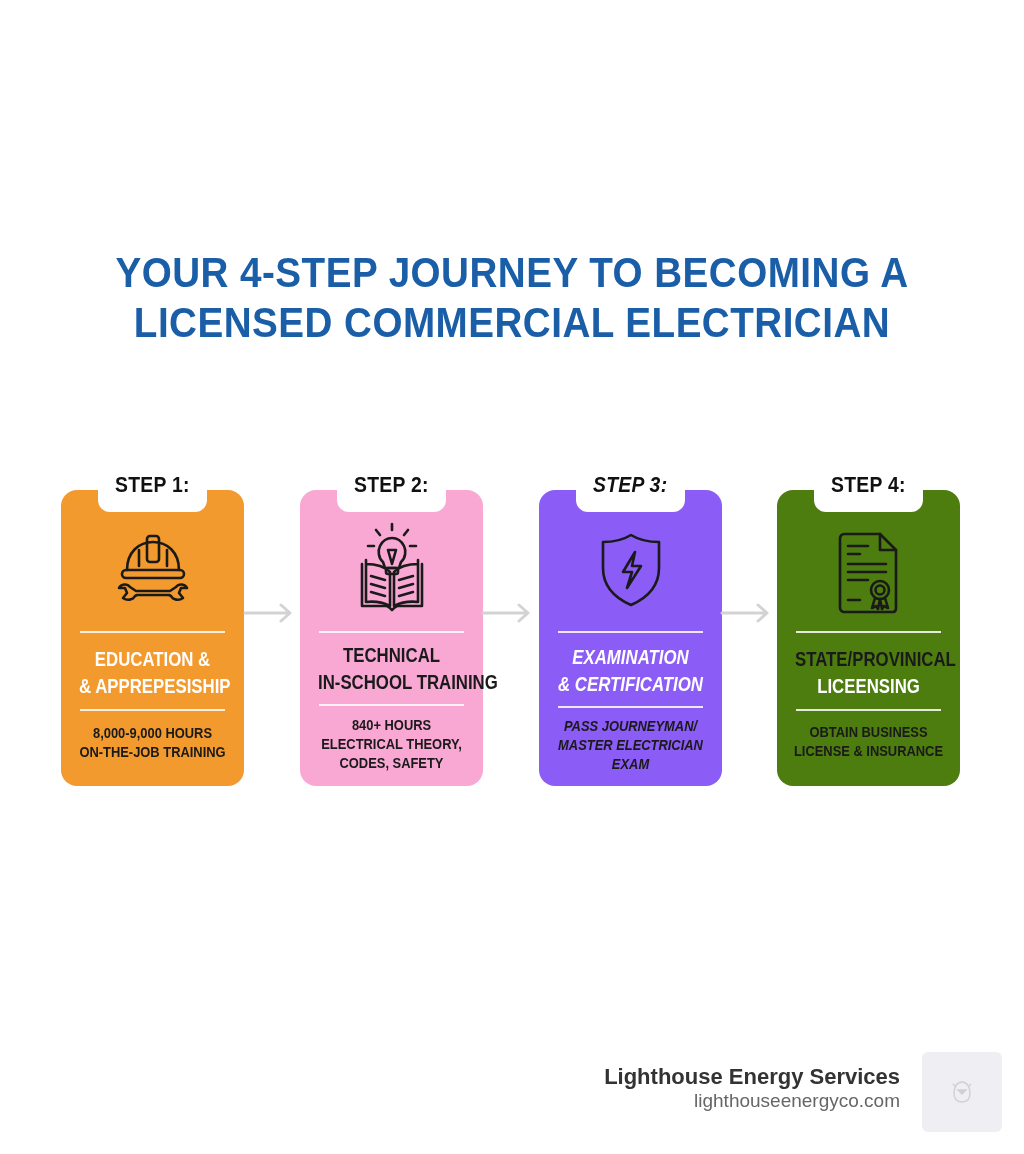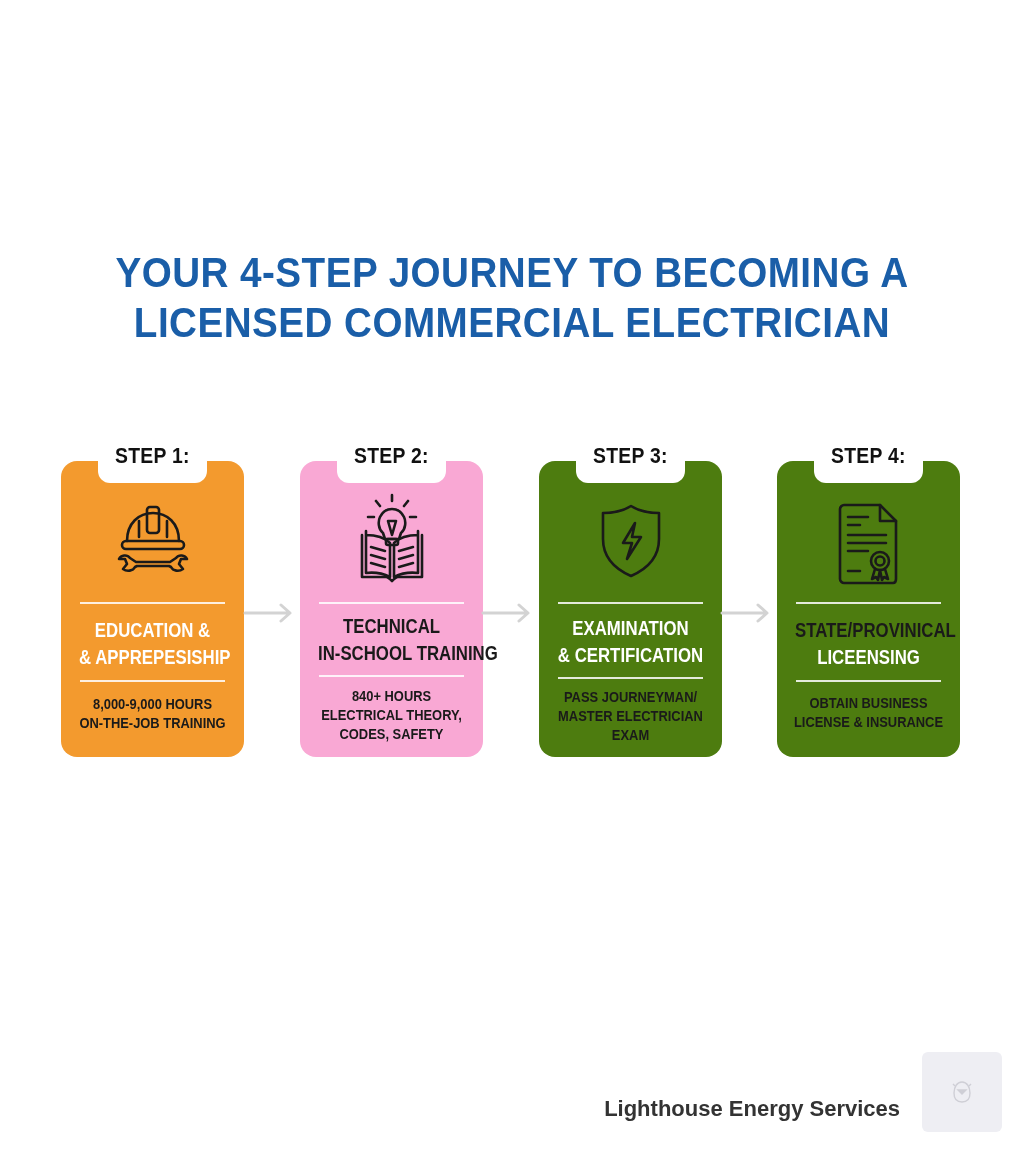--- a/index.html
+++ b/index.html
@@ -9,21 +9,21 @@
   .page-title {
     position: absolute; left: 0; top: 248px; width: 1024px;
     text-align: center; color: #1a5ea8;
     font-family: "Liberation Sans", sans-serif; font-weight: 700;
     font-size: 42px; line-height: 50px; letter-spacing: 0.5px;
     transform: scaleX(0.92); transform-origin: center top;
   }
   .page-title span { display: block; }
 
   .card {
-    position: absolute; top: 461px; width: 183px; height: 296px;
+    position: absolute; top: 490px; width: 183px; height: 296px;
     border-radius: 16px;
   }
   .card .tab {
     position: absolute; left: 37px; top: -20px; width: 109px; height: 42px;
     background: #ffffff; border-radius: 0 0 12px 12px;
     display: flex; align-items: flex-start; justify-content: center;
     padding-top: 0px;
   }
   .card .tab::before, .card .tab::after {
     content: ""; position: absolute; top: 20px; width: 10px; height: 10px;
@@ -57,21 +57,21 @@
   }
   .arrow {
     position: absolute; top: 601px; width: 52px; height: 24px;
   }
 
   .brand {
     position: absolute; right: 124px; top: 1064px; text-align: right;
   }
   .brand-name {
     font-family: "Liberation Sans", sans-serif; font-weight: 700;
-    font-size: 22px; line-height: 26px; color: #333333; margin-top: 32px;
+    font-size: 22px; line-height: 26px; color: #333333;
   }
   .brand-url {
     font-family: "Liberation Sans", sans-serif; font-weight: 400;
     font-size: 19px; line-height: 22px; color: #666666;
   }
   .brand-logo {
     position: absolute; left: 922px; top: 1052px; width: 80px; height: 80px;
     background: #eeeef3; border-radius: 6px;
     display: flex; align-items: center; justify-content: center;
   }
@@ -139,21 +139,21 @@
     <div>840+ HOURS</div>
     <div>ELECTRICAL THEORY,</div>
     <div>CODES, SAFETY</div>
   </div>
 </div>
 
 <svg class="arrow" style="left:481px;" viewBox="0 0 52 24" fill="none" stroke="#d3d3d3" stroke-width="3" stroke-linecap="round" stroke-linejoin="round">
   <path d="M2 12 L46 12 M38 4 L47 12 L38 20"></path>
 </svg>
 
-<div class="card" style="left:539px; background:#4d7c0f;">
+<div class="card" style="left:539px; background:#8b5cf6;font-style:italic;">
   <div class="tab">
     <span class="tab-label">STEP 3:</span>
   </div>
   <div class="icon-wrap" style="top:42px;">
     <svg width="64" height="76" viewBox="0 0 64 76" fill="none" stroke="#1a1a1a" stroke-width="2.6" stroke-linejoin="round" stroke-linecap="round">
       <path d="M32 3 C24 8 14 10 4 10 L4 36 C4 54 16 66 32 73 C48 66 60 54 60 36 L60 10 C50 10 40 8 32 3 Z"></path>
       <path d="M36 20 L24 40 L33 40 L28 56 L42 34 L33 34 Z"></path>
     </svg>
   </div>
   <div class="divider" style="top:141px;"></div>
@@ -194,20 +194,21 @@
   </div>
   <div class="divider" style="top:219px;"></div>
   <div class="card-sub" style="top:232px;">
     <div>OBTAIN BUSINESS</div>
     <div>LICENSE &amp; INSURANCE</div>
   </div>
 </div>
 
 <div class="brand">
   <div class="brand-name">Lighthouse Energy Services</div>
+  <div class="brand-url">lighthouseenergyco.com</div>
 </div>
 <div class="brand-logo">
   <svg width="22" height="26" viewBox="0 0 22 26" fill="none" stroke="#cfcfd6" stroke-width="1.4">
     <path d="M11 3 C6 3 3 8 3 14 C3 20 6 23 11 23 C16 23 19 20 19 14 C19 8 16 3 11 3 Z"></path>
     <path d="M7 11 L15 11 L11 15 Z" fill="#cfcfd6"></path>
     <path d="M2 5 L4 7 M20 5 L18 7"></path>
   </svg>
 </div>
 
 </body></html>

